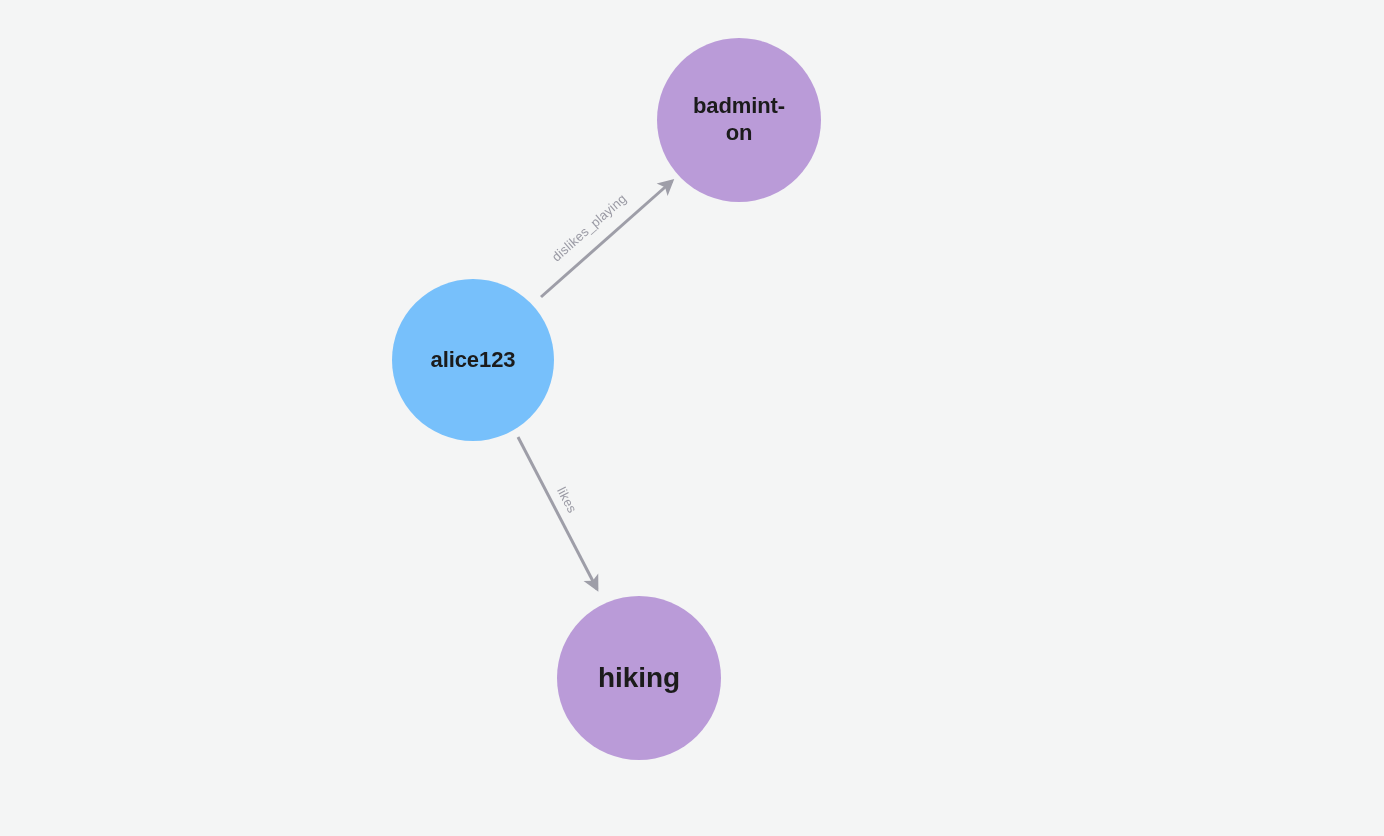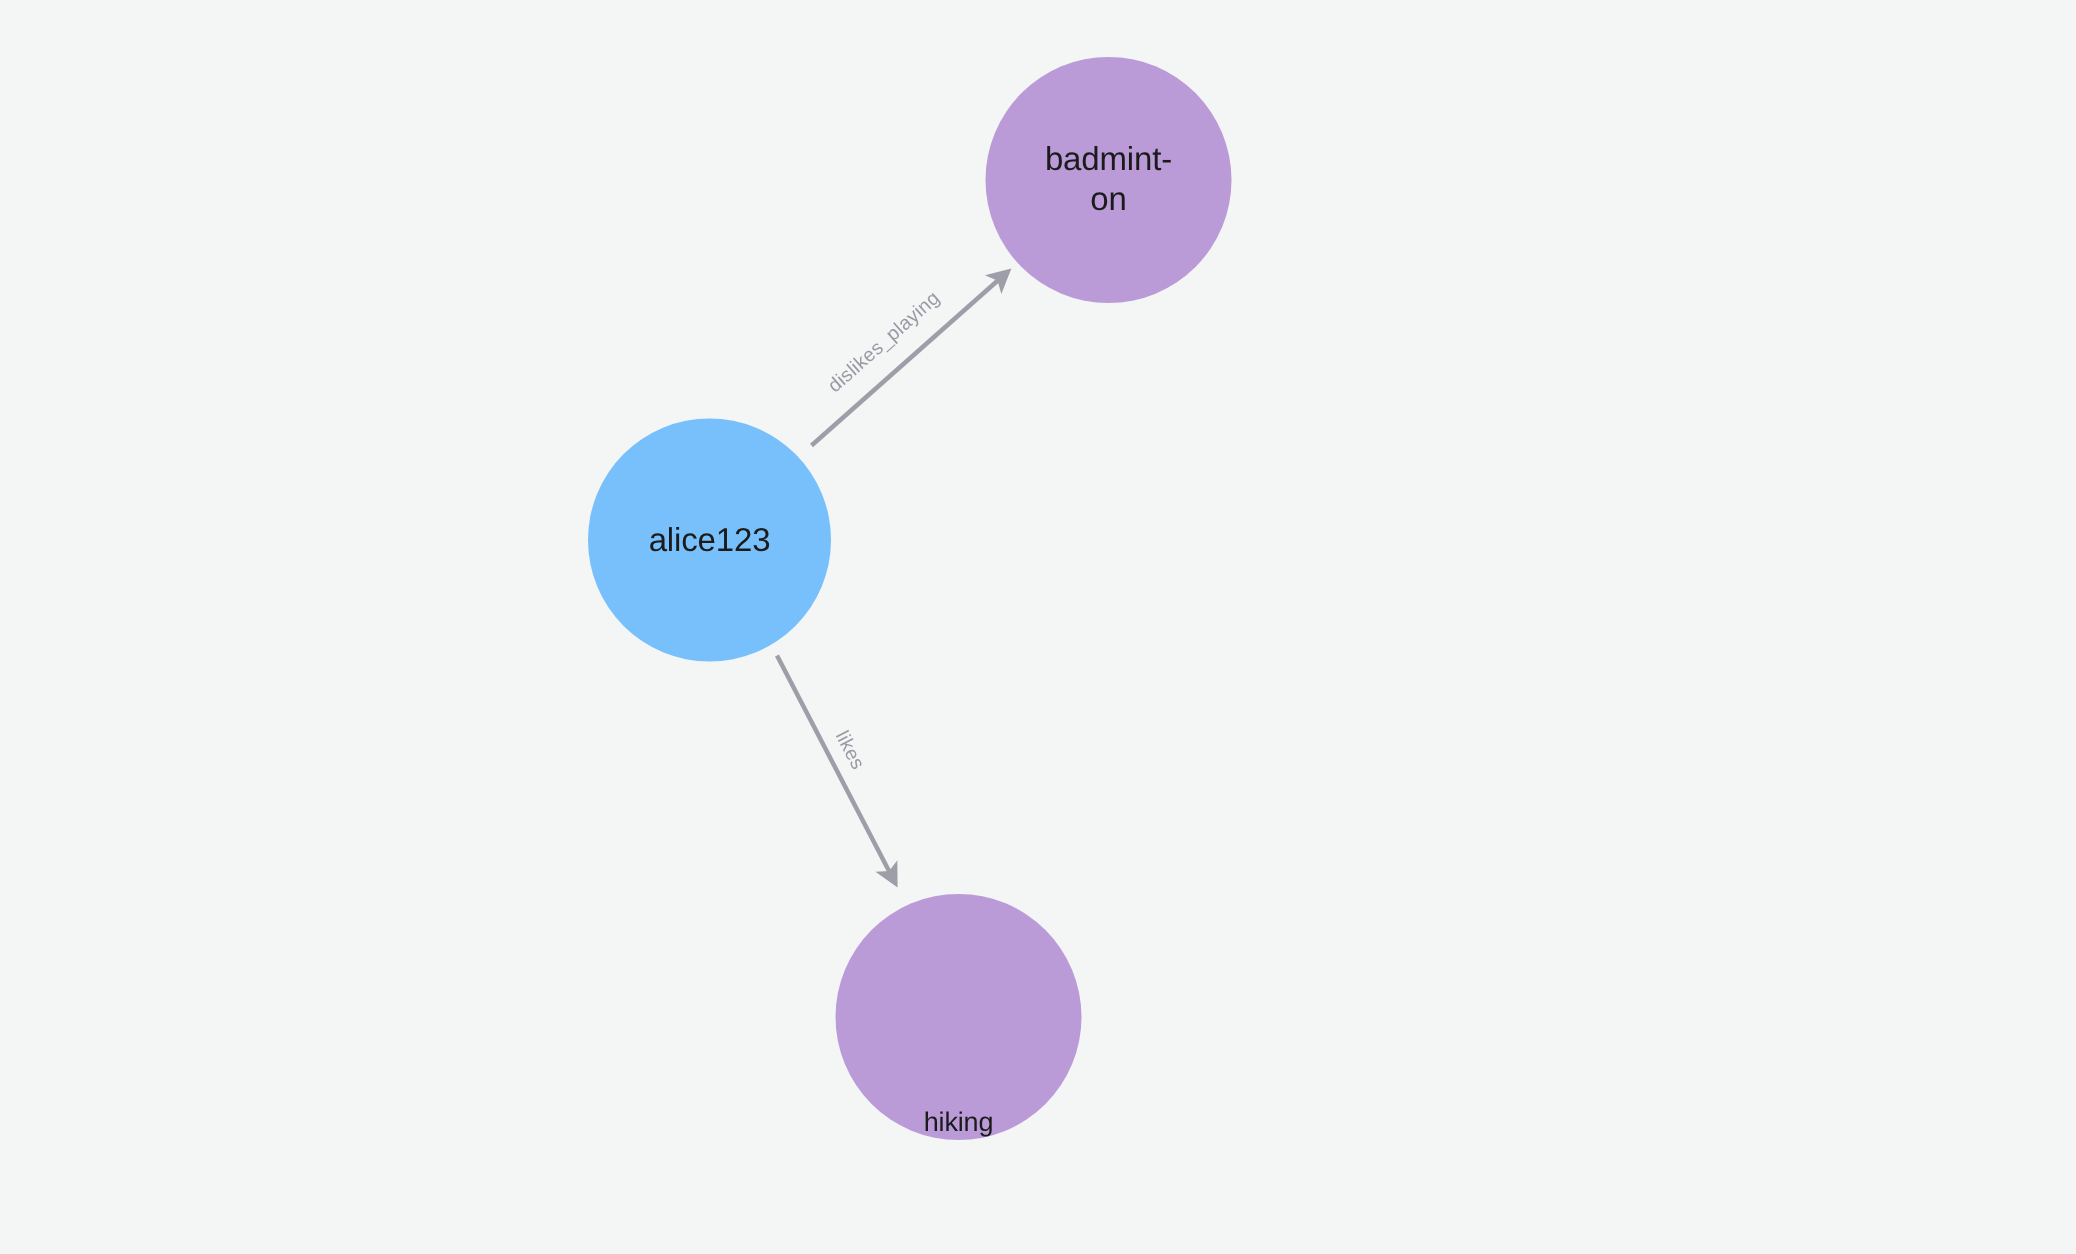--- a/index.html
+++ b/index.html
@@ -37,20 +37,21 @@
     box-sizing: border-box;
     color: #1b1b1b;
     line-height: 1.22;
     user-select: none;
   }
   .node-label {
     display: block;
     padding: 0 6px;
     white-space: pre-line;
     letter-spacing: -0.1px;
+    font-weight: bold;
   }
   .edge-label {
     font-size: 13px;
     fill: #9a9aa4;
     font-family: "Liberation Sans", sans-serif;
     letter-spacing: 0.2px;
   }
 </style>
 </head>
 <body>
@@ -77,17 +78,17 @@
 
   <div class="node" style="left:657px; top:38px; width:164px; height:164px; background:#ba9bd8; font-size:22px;">
     <span class="node-label">badmint-
 on</span>
   </div>
 
   <div class="node" style="left:392px; top:279px; width:162px; height:162px; background:#77c0fb; font-size:22px;justify-content:center;">
     <span class="node-label">alice123</span>
   </div>
 
-  <div class="node" style="left:557px; top:596px; width:164px; height:164px; background:#ba9bd8; font-size:18px;align-items:flex-end;">
+  <div class="node" style="left:557px; top:596px; width:164px; height:164px; background:#ba9bd8; font-size:28px;">
     <span class="node-label">hiking</span>
   </div>
 
 </div>
 
 </body></html>

